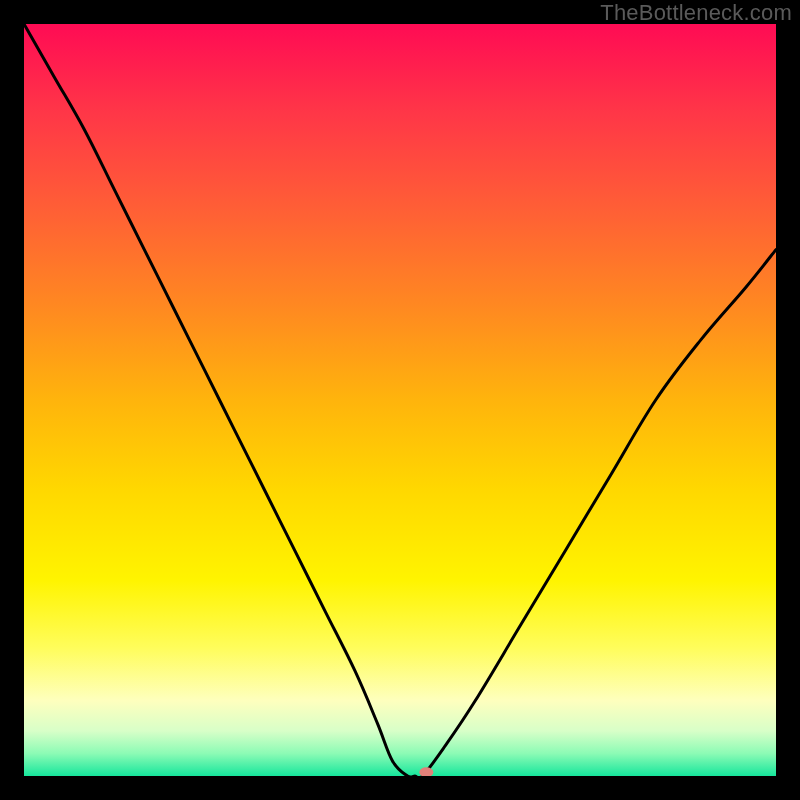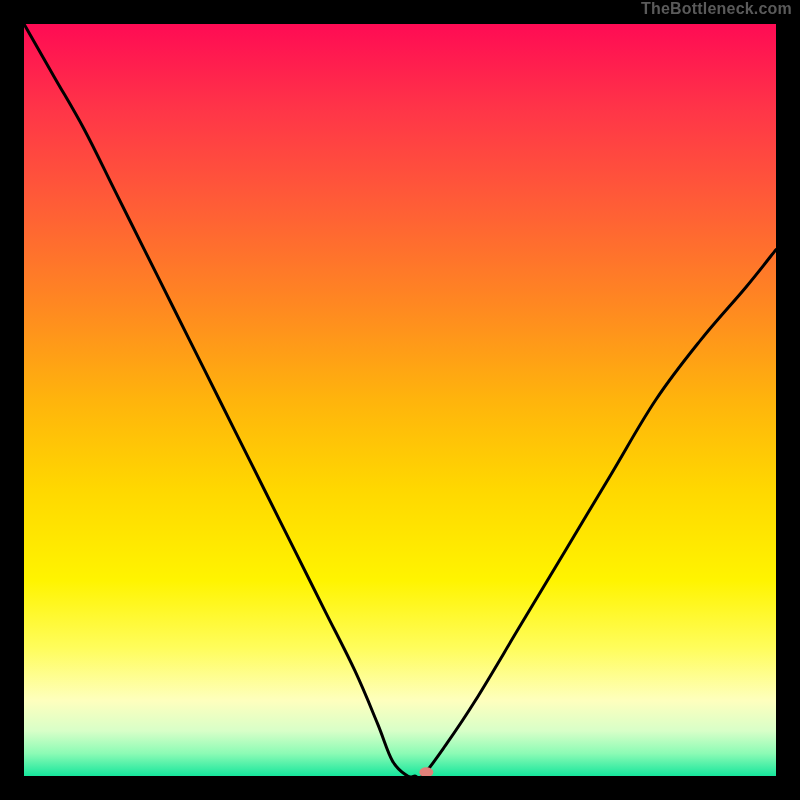--- a/index.html
+++ b/index.html
@@ -22,22 +22,22 @@
     left: 24px;
     top: 24px;
     width: 752px;
     height: 752px;
     overflow: hidden;
   }
   .watermark {
     position: absolute;
     top: 0px;
     right: 8px;
-    font-size: 16px;
-    font-weight: 700;
+    font-size: 22px;
+    font-weight: 400;
     color: #5a5a5a;
     letter-spacing: 0.2px;
     z-index: 10;
     user-select: none;
   }
   svg {
     display: block;
   }
 </style>
 </head>

